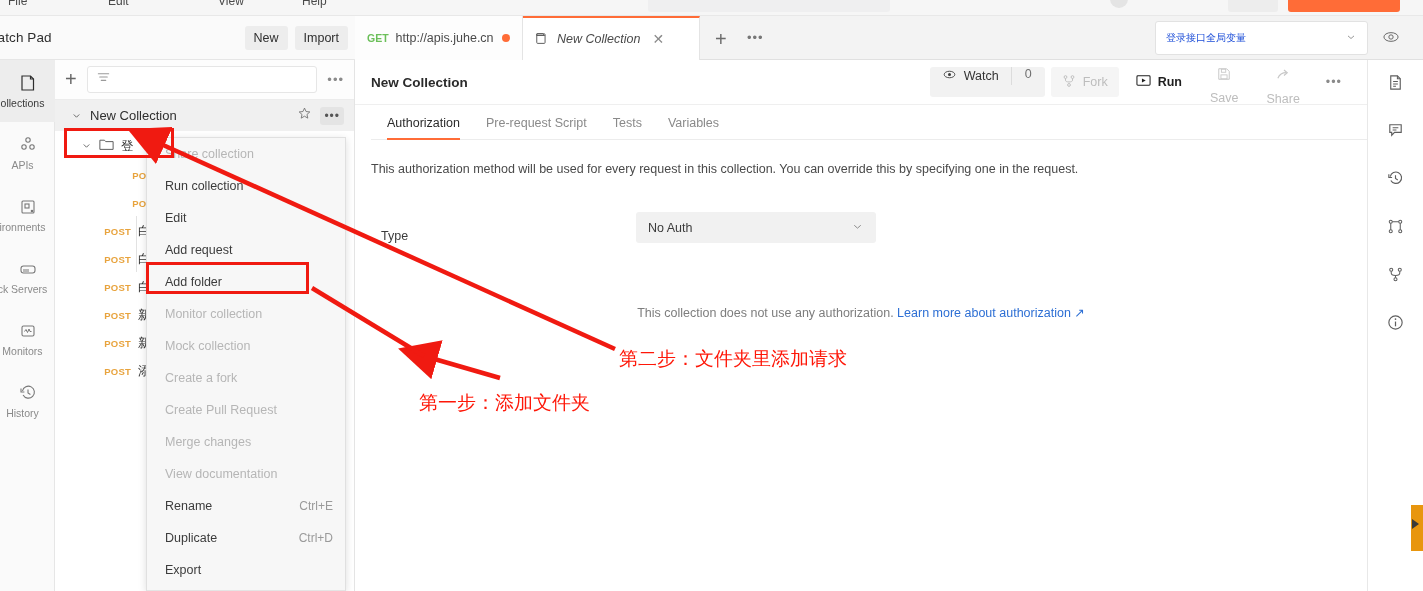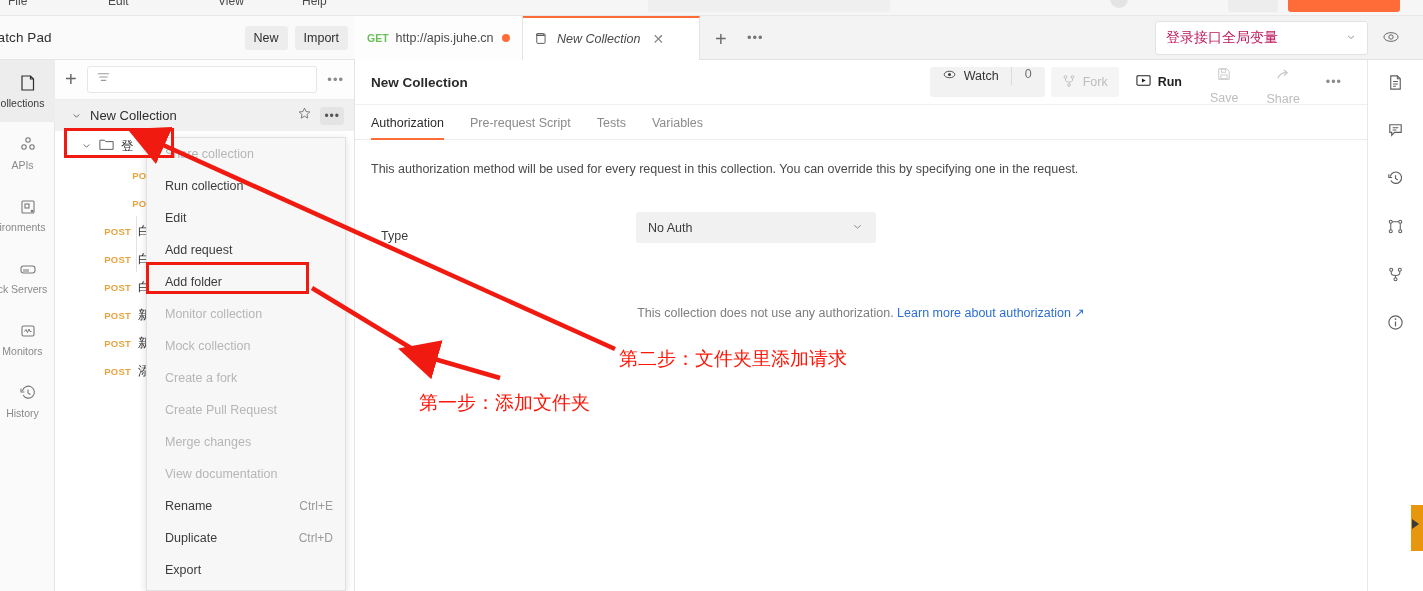--- a/index.html
+++ b/index.html
@@ -80,21 +80,21 @@
     color: #6b6b6b; cursor: pointer; font-weight: 300;
   }
   .tabdots {
     position: absolute; left: 392px; top: 14px; cursor: pointer;
   }
   .envsel {
     position: absolute; left: 800px; top: 5px; width: 213px; height: 34px;
     background: #fff; border: 1px solid #e2e2e2; border-radius: 3px;
     display: flex; align-items: center; padding: 0 10px; cursor: pointer;
   }
-  .envsel .envname { font-size: 14px; color: #be185d; flex: 1; }
+  .envsel .envname { font-size: 10px; color: #1d4ed8; flex: 1; }
   .eyebtn {
     position: absolute; left: 1026px; top: 11px; cursor: pointer;
   }
 
   
   .rail {
     position: absolute; left: 0; top: 60px; width: 55px; height: 531px;
     background: #fafafa; border-right: 1px solid #e6e6e6;
   }
   .rail .it {
@@ -177,21 +177,21 @@
     display: flex; align-items: center; gap: 7px; padding: 0 11px; height: 30px;
     font-size: 12.5px; border-radius: 3px; cursor: pointer; margin-left: 6px;
   }
   .tbtn.disabled { color: #bdbdbd; background: #f5f5f5; }
   .tbtn.plain { color: #bdbdbd; flex-direction: column; }
   .tbtn.strong { color: #1f1f1f; font-weight: 700; }
   .tbtn.dotsonly { padding: 0 9px; }
 
   .tabs-row {
     height: 35px; display: flex; align-items: flex-end; gap: 26px;
-    padding: 0 16px; border-bottom: 1px solid #ececec;
+    padding: 0 16px; border-bottom: 1px solid #ececec; margin-left: 16px;
   }
   .ctab {
     font-size: 12.5px; color: #8a8a8a; padding-bottom: 8px; cursor: pointer;
     border-bottom: 2px solid transparent; margin-bottom: -1px;
   }
   .ctab.sel { color: #2b2b2b; border-bottom-color: #ff6c37; }
 
   .auth-desc {
     font-size: 12.5px; color: #4a4a4a; padding: 22px 16px 0 16px;
   }

